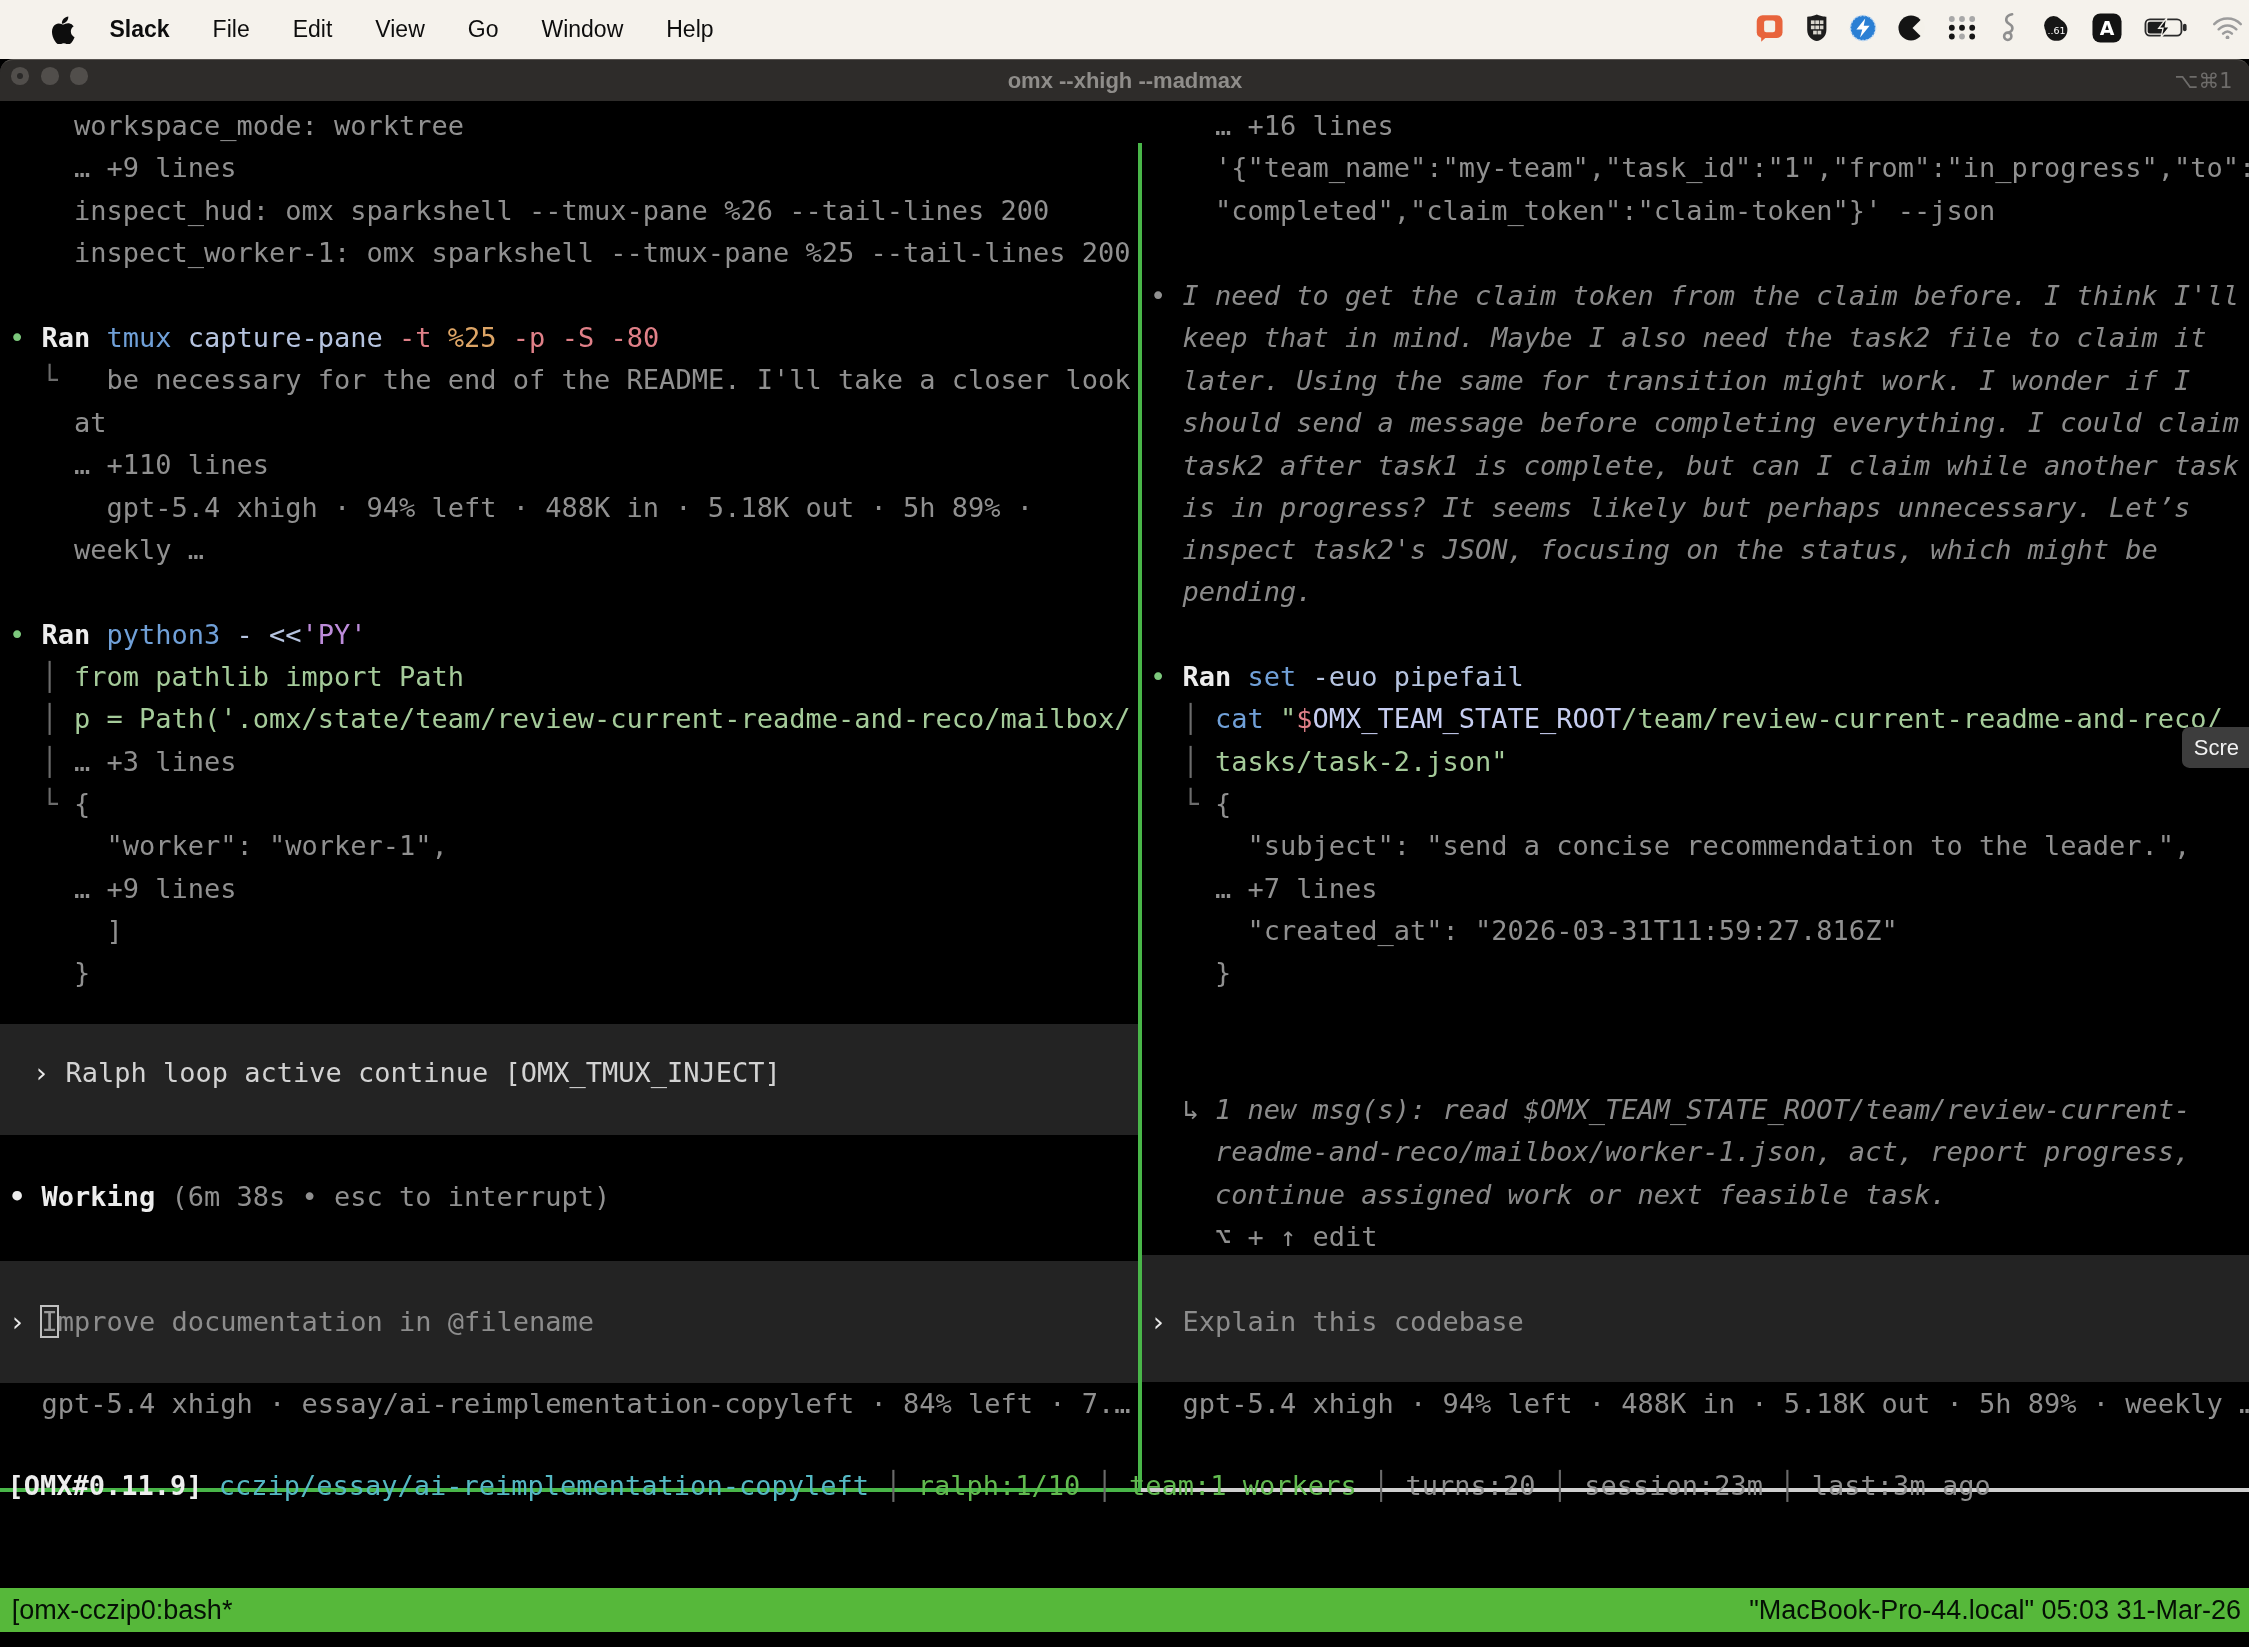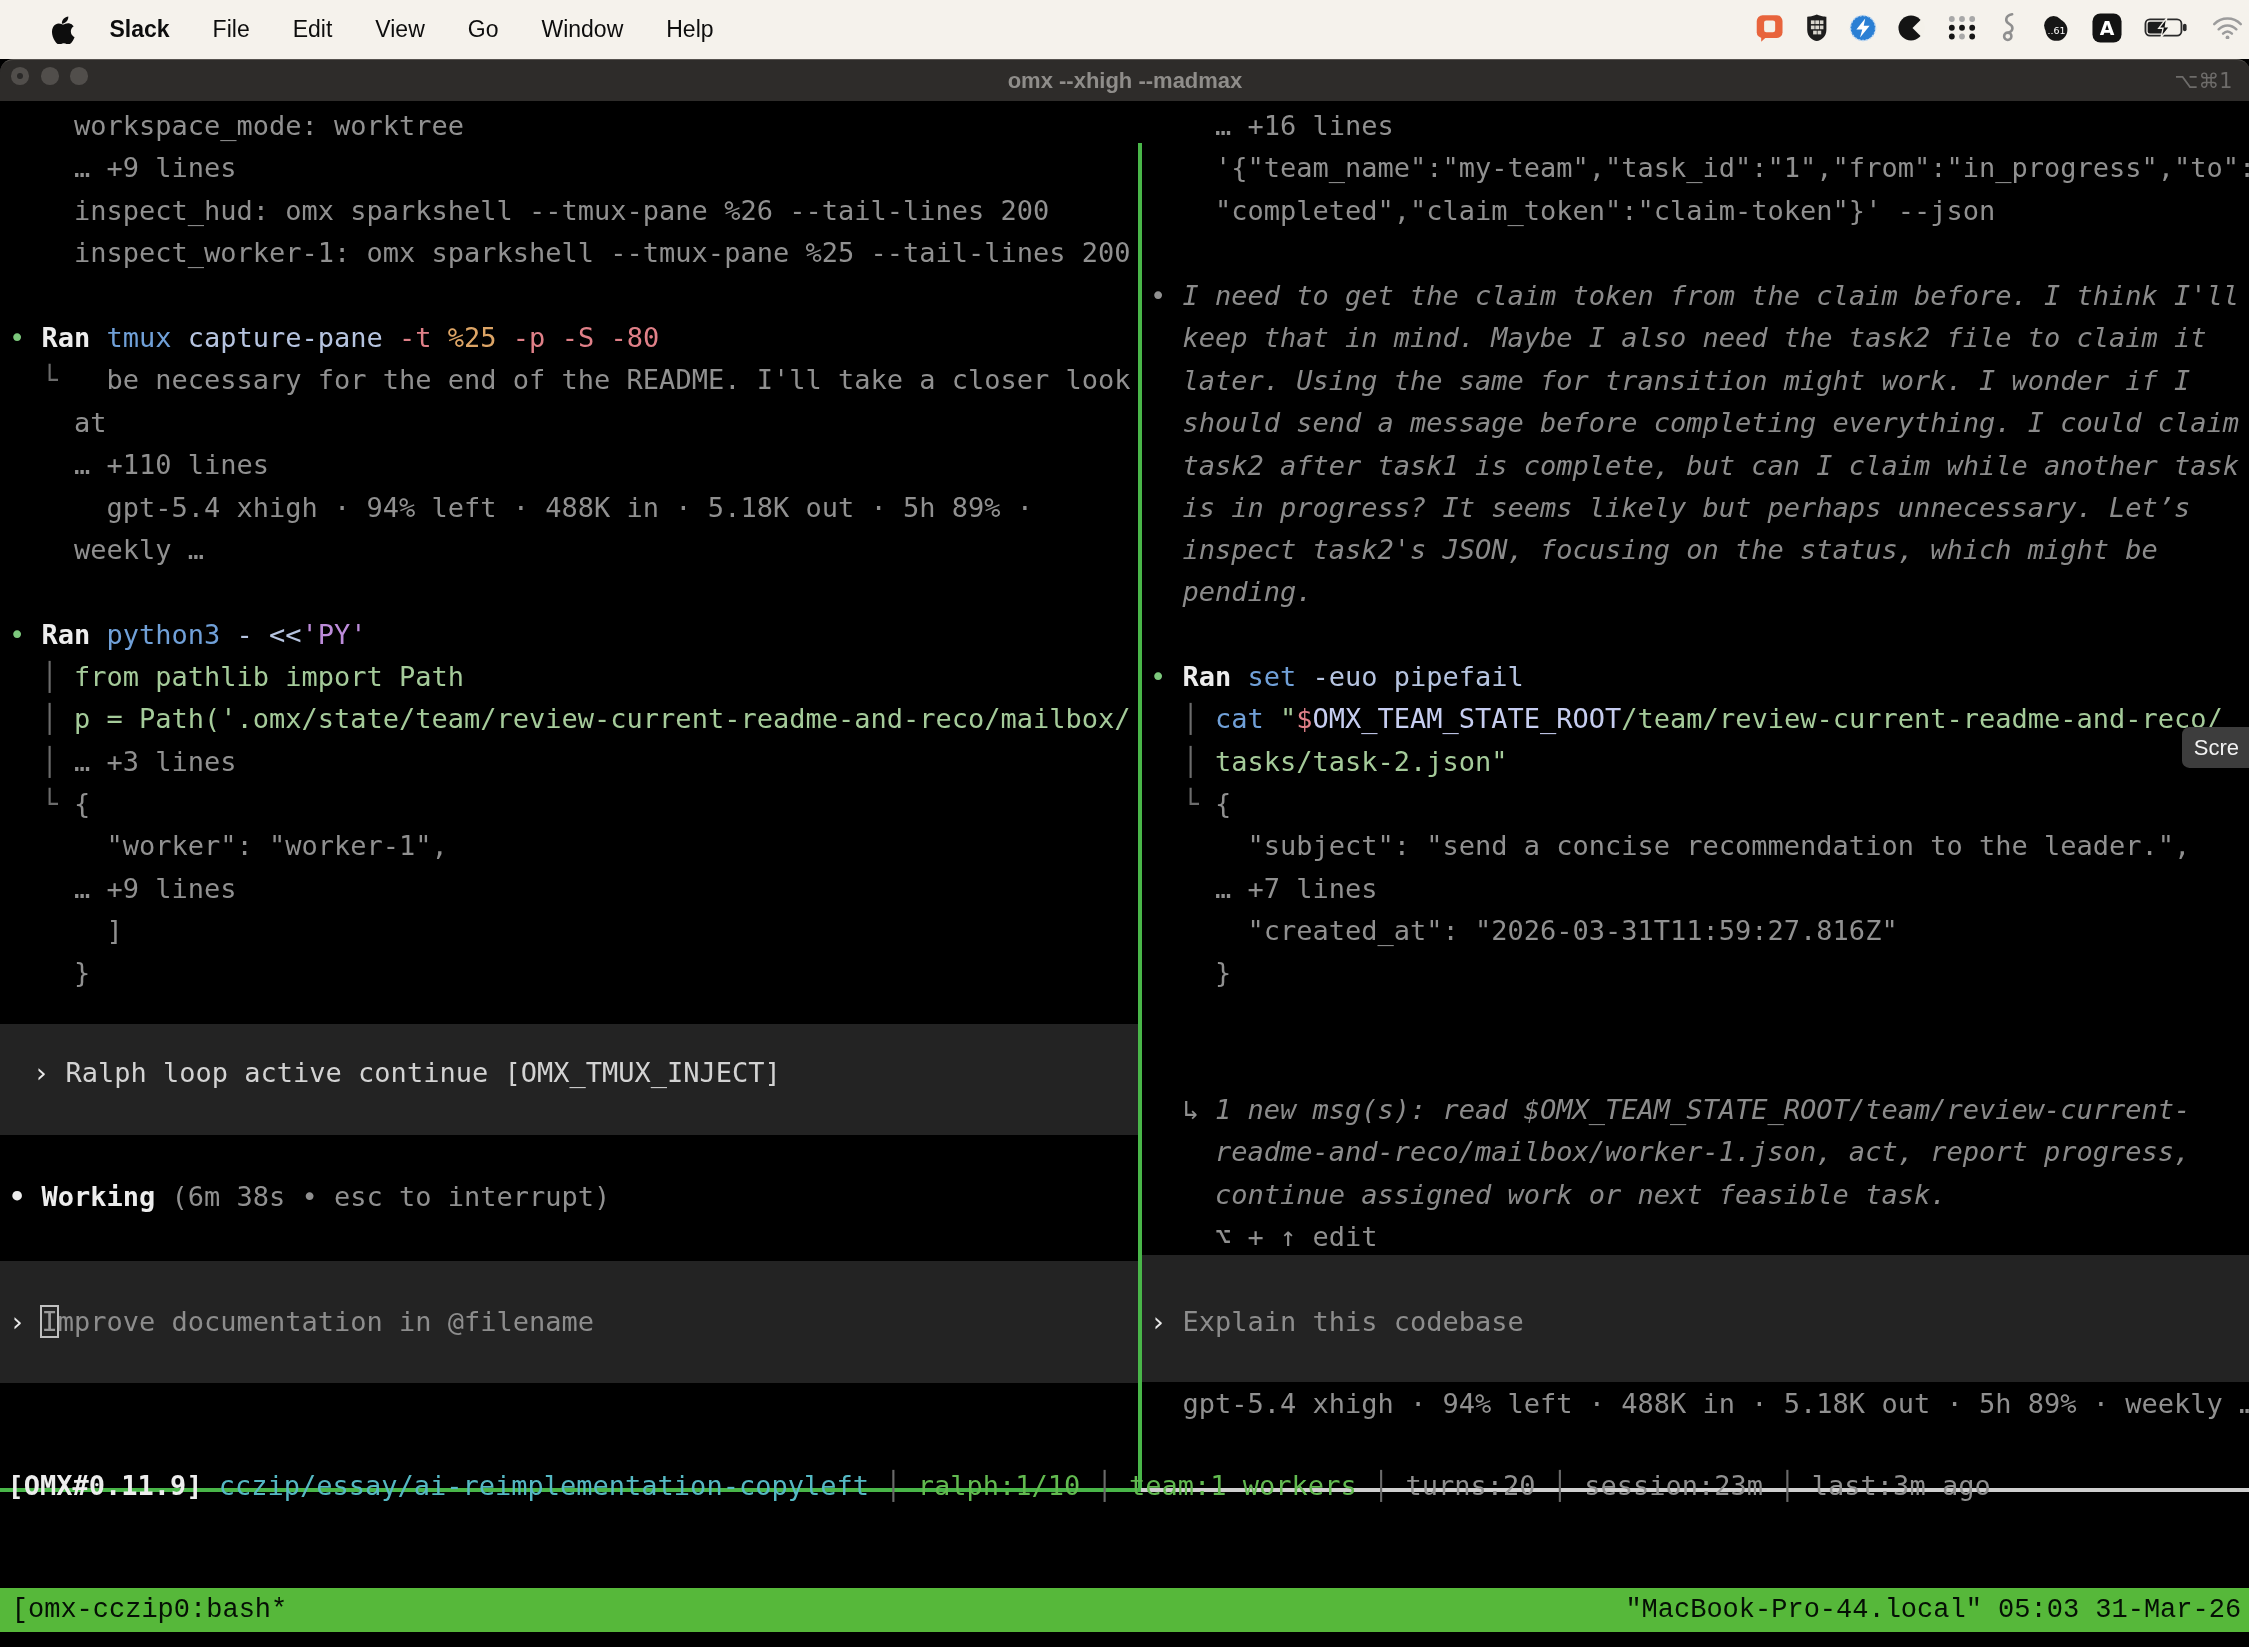--- a/index.html
+++ b/index.html
@@ -45,21 +45,21 @@
   #hborder-right{position:absolute;left:1141px;top:1387px;width:1109px;height:3.7px;background:#cfcfcf;}
   
   #tooltip{position:absolute;left:1041px;top:626px;width:96px;height:41px;background:#3d3d3d;
     border-radius:7.4px;color:#f2f2f2;font-family:"Liberation Sans",sans-serif;font-size:22px;
     line-height:41px;padding-left:11.8px;box-sizing:border-box;}
   
   #omx-line{position:absolute;left:0;top:1405px;width:2250px;height:43px;white-space:pre;
     font-family:"DejaVu Sans Mono",monospace;font-size:27px;line-height:43px;padding-left:7.4px;box-sizing:border-box;}
   
   #tmuxbar{position:absolute;left:0;top:1529px;width:2250px;height:44px;background:#56b83a;
-    font-family:Liberation Mono, monospace;font-size:27px;line-height:44px;color:#051005;}
+    font-family:Liberation Sans, sans-serif;font-size:27px;line-height:44px;color:#051005;}
   #tmux-left{position:absolute;left:11.8px;top:0;}
   #tmux-right{position:absolute;right:8.9px;top:0;}
 </style>
 </head>
 <body>
 
 <div id="menubar">
   <span class="apple">
     <svg width="25" height="29.5" viewBox="0 0 34 40">
       <path fill="#0d0d0d" d="M23.5 2c.3 2.6-.8 5-2.4 6.8-1.6 1.8-4 3.1-6.3 2.9-.3-2.4.9-4.9 2.4-6.5C18.8 3.4 21.4 2.2 23.5 2z"></path>
@@ -195,20 +195,21 @@
         <div class="tl" style="top: 596px;"><span class="dim">  │ </span><span class="grn">p = Path('.omx/state/team/review-current-readme-and-reco/mailbox/</span></div>
         <div class="tl" style="top: 639px;"><span class="dim">  │ </span><span class="g">… +3 lines</span></div>
         <div class="tl" style="top: 681px;"><span class="dim">  └ </span><span class="g">{</span></div>
         <div class="tl" style="top: 723px;"><span class="g">      "worker": "worker-1",</span></div>
         <div class="tl" style="top: 766px;"><span class="g">    … +9 lines</span></div>
         <div class="tl" style="top: 808px;"><span class="g">      ]</span></div>
         <div class="tl" style="top: 850px;"><span class="g">    }</span></div>
         <div class="tl" style="top: 950px; padding-left: 33px;"><span class="pr">› </span><span class="bandtx">Ralph loop active continue [OMX_TMUX_INJECT]</span></div>
         <div class="tl" style="top: 1074px;"><span class="w">• </span><span class="w">Working </span><span class="g">(6m 38s • esc to interrupt)</span></div>
         <div class="tl" style="top: 1199px;"><span class="pr">› </span><span class="cur">I</span><span class="ghost">mprove documentation in @filename</span></div>
+        <div class="tl" style="top: 1281px;"><span class="g">  gpt-5.4 xhigh · essay/ai-reimplementation-copyleft · 84% left · 7.…</span></div>
       </div>
     <div class="pane" id="pane-right">
         <div class="band" style="top: 1154px; height: 127px;"></div>
         <div class="tl" style="top: 3px;"><span class="g">    … +16 lines</span></div>
         <div class="tl" style="top: 45px;"><span class="g">    '{"team_name":"my-team","task_id":"1","from":"in_progress","to":</span></div>
         <div class="tl" style="top: 88px;"><span class="g">    "completed","claim_token":"claim-token"}' --json</span></div>
         <div class="tl" style="top: 173px;"><span class="g">• </span><span class="it">I need to get the claim token from the claim before. I think I'll</span></div>
         <div class="tl" style="top: 215px;"><span class="it">  keep that in mind. Maybe I also need the task2 file to claim it</span></div>
         <div class="tl" style="top: 258px;"><span class="it">  later. Using the same for transition might work. I wonder if I</span></div>
         <div class="tl" style="top: 300px;"><span class="it">  should send a message before completing everything. I could claim</span></div>

